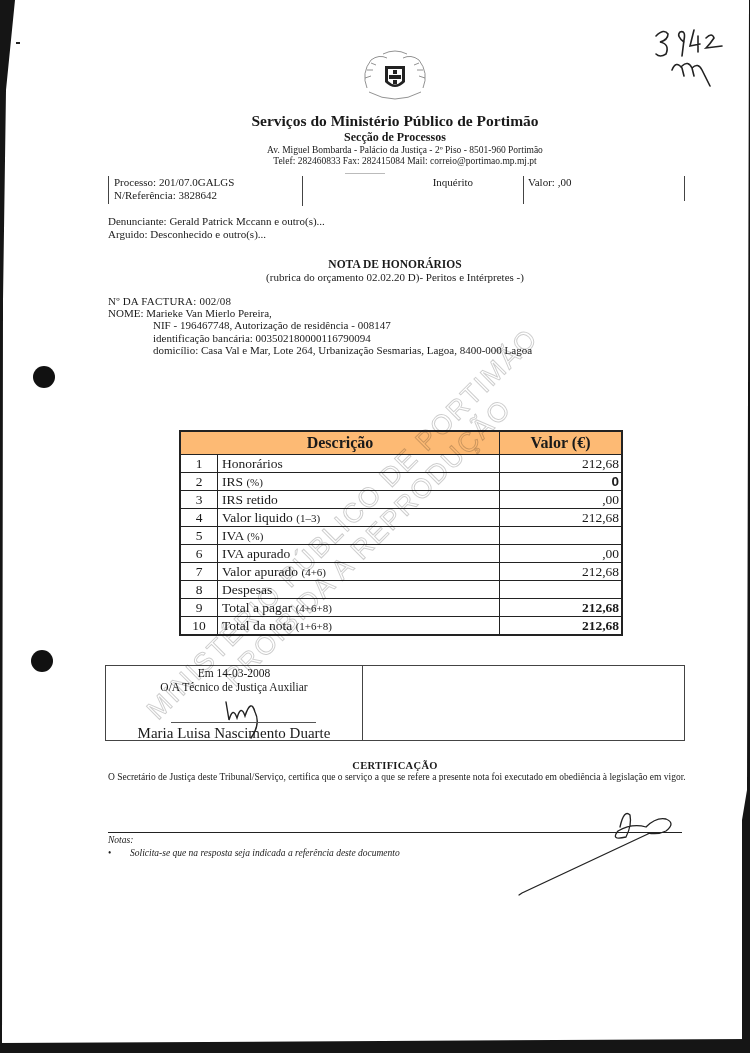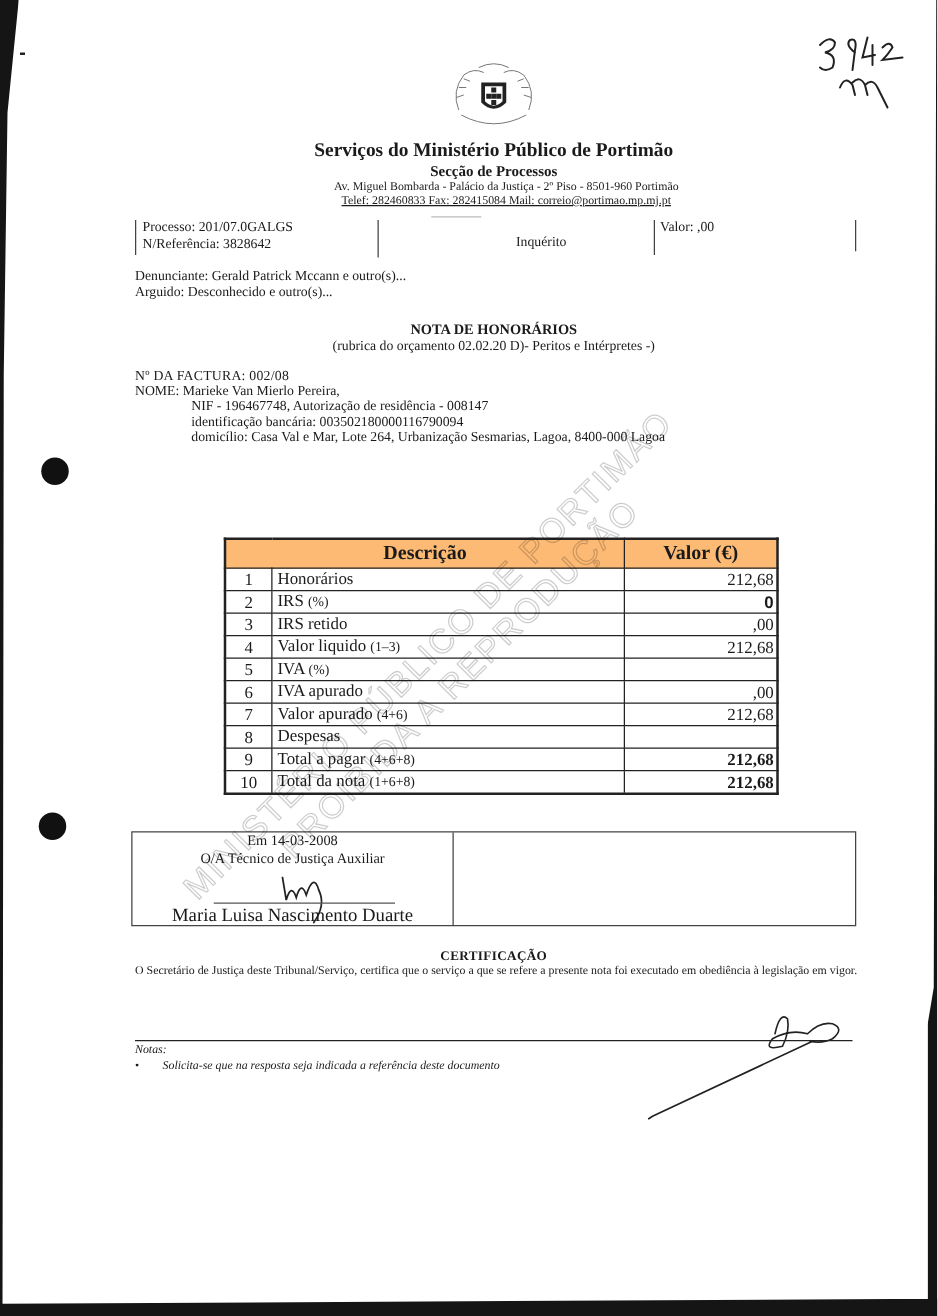--- a/index.html
+++ b/index.html
@@ -31,26 +31,26 @@
   .handwritten {
     position: absolute; left: 648px; top: 22px; width: 90px; height: 80px;
   }
 
   
   .crest { position: absolute; left: 357px; top: 48px; width: 76px; height: 60px; }
   .hdr { position: absolute; left: 200px; width: 390px; text-align: center; }
   .hdr-title { top: 112px; font-size: 15.5px; font-weight: bold; }
   .hdr-sub { top: 130px; font-size: 12px; font-weight: bold; }
   .hdr-addr { top: 145px; font-size: 9.5px; left: 215px; width: 380px; }
-  .hdr-tel { top: 156px; font-size: 9.5px; left: 215px; width: 380px; text-decoration: underline; }
+  .hdr-tel { top: 156px; font-size: 9.5px; left: 215px; width: 380px; }
 
   .case-box { position: absolute; top: 176px; left: 108px; width: 578px; height: 30px; font-size: 11px; }
   .case-box .vline { position: absolute; top: 0; width: 1px; background: #444; }
   .case-box .c1 { position: absolute; left: 6px; top: 0; line-height: 12.5px; }
-  .case-box .c2 { position: absolute; left: 285px; top: 12px; width: 80px; text-align:center; }
+  .case-box .c2 { position: absolute; left: 285px; top: 0; width: 80px; text-align:right; }
   .case-box .c3 { position: absolute; left: 420px; top: 0; text-align: center; }
   .case-box .dash { position:absolute; height:1px; background:#bbb; }
 
   .parties { position: absolute; left: 108px; top: 215px; font-size: 11px; line-height: 13px; }
 
   .nota-title { position: absolute; left: 200px; width: 390px; top: 258px; text-align: center; font-size: 11.5px; font-weight: bold; }
   .nota-sub { position: absolute; left: 200px; width: 390px; top: 271px; text-align: center; font-size: 11px; }
 
   .details { position: absolute; left: 108px; top: 295px; font-size: 11px; line-height: 12.2px; }
   .details .indent { padding-left: 45px; }

